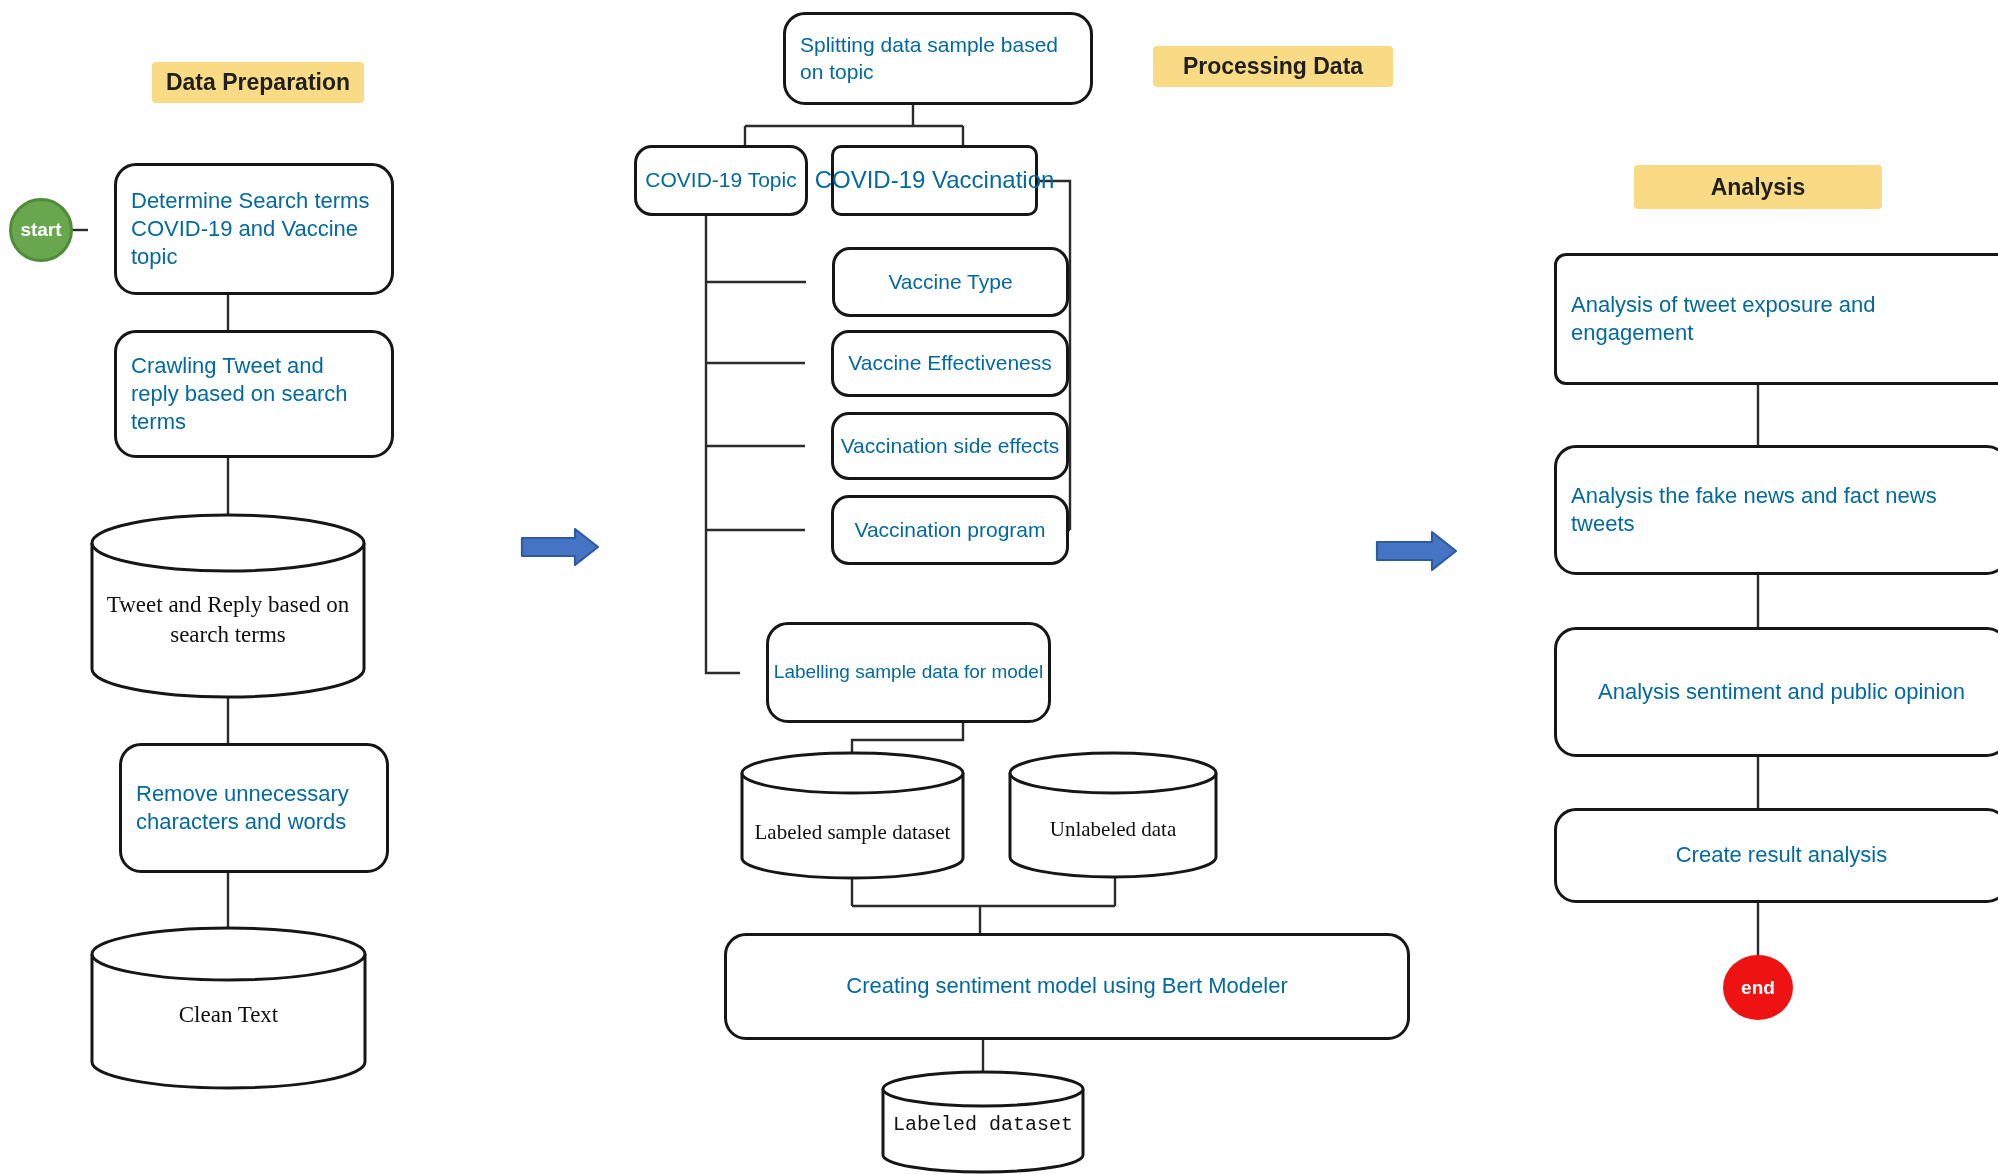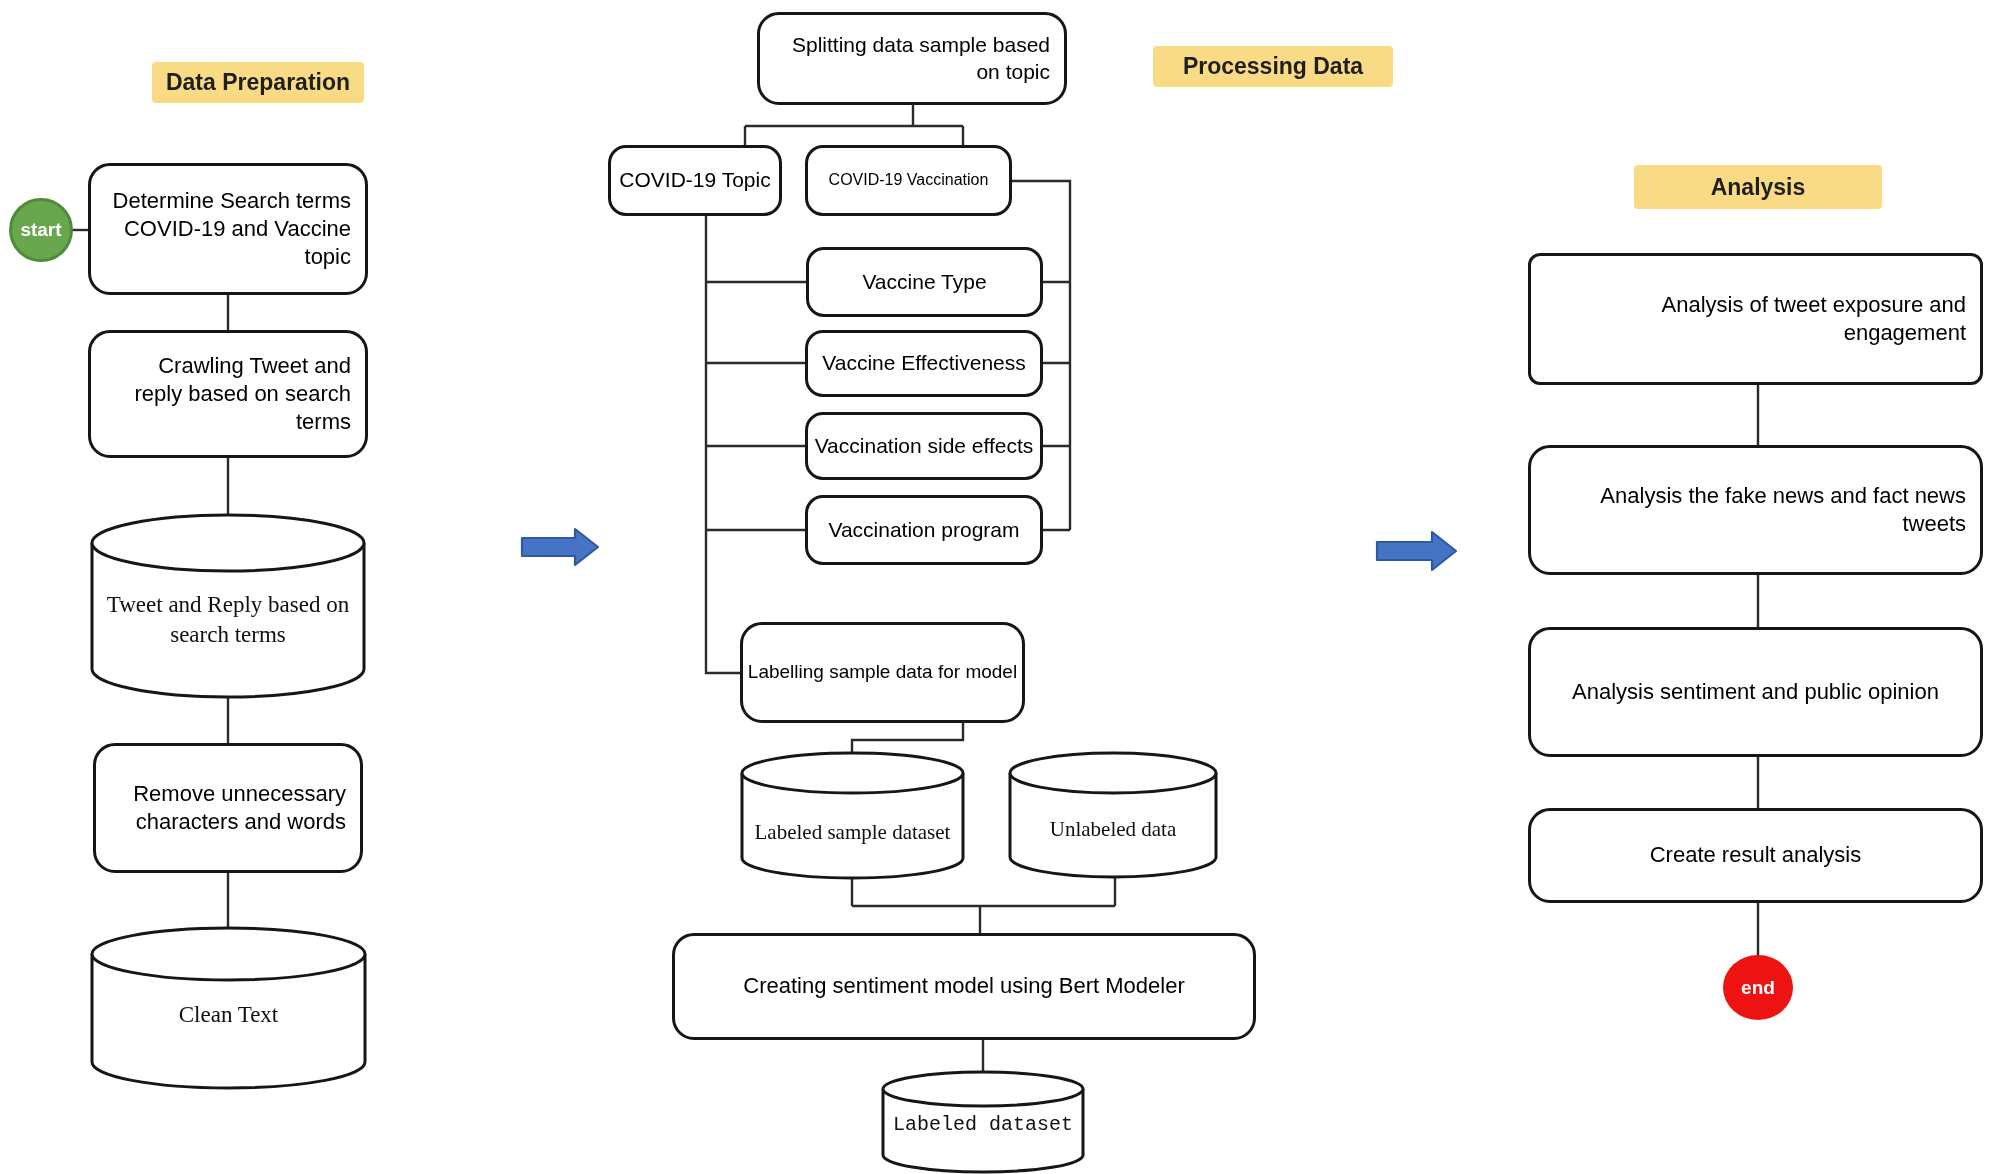--- a/index.html
+++ b/index.html
@@ -3,23 +3,23 @@
 <meta charset="utf-8">
 <style>
   html,body{margin:0;padding:0;background:#ffffff;}
   .canvas{
     position:relative;width:1998px;height:1174px;background:#ffffff;
     font-family:"Liberation Sans",sans-serif;overflow:hidden;
   }
   svg.layer{position:absolute;left:0;top:0;width:1998px;height:1174px;}
   .node{
     position:absolute;box-sizing:border-box;
-    display:flex;align-items:center;justify-content:center;text-align:right;
+    display:flex;align-items:center;justify-content:center;text-align:left;
     border:3px solid #161616;border-radius:22px;background:#ffffff;
-    color:#000000;font-size:22px;line-height:1.28;padding:4px 14px;
+    color:#0369a1;font-size:22px;line-height:1.28;padding:4px 14px;margin-left:26px;
   }
   .one-line{white-space:nowrap;padding:4px 2px;}
   .seclabel{
     position:absolute;box-sizing:border-box;
     display:flex;align-items:center;justify-content:center;text-align:center;
     background:#fadb85;color:#1f1f1f;font-weight:700;font-size:23px;border-radius:4px;
   }
   .terminator{
     position:absolute;box-sizing:border-box;border-radius:50%;
     display:flex;align-items:center;justify-content:center;
@@ -100,29 +100,29 @@
   <div class="terminator terminator--end" style="left:1723px;top:955px;width:70px;height:65px;">end</div>
 
   <div class="node" style="left:88px;top:163px;width:280px;height:132px;">Determine Search terms COVID-19 and Vaccine topic</div>
   <div class="node" style="left:88px;top:330px;width:280px;height:128px;">Crawling Tweet and reply based on search terms</div>
   <div class="cyltext" style="left:100px;top:565px;width:256px;height:110px;">Tweet and Reply based on search terms</div>
   <div class="node" style="left:93px;top:743px;width:270px;height:130px;">Remove unnecessary characters and words</div>
   <div class="cyltext" style="left:100px;top:975px;width:257px;height:80px;">Clean Text</div>
 
   <div class="node" style="left:757px;top:12px;width:310px;height:93px;font-size:21px;">Splitting data sample based on topic</div>
   <div class="node one-line" style="left:608px;top:145px;width:174px;height:71px;font-size:21px;border-radius:18px;">COVID-19 Topic</div>
-  <div class="node one-line" style="left:805px;top:145px;width:207px;height:71px;font-size:16px;border-radius:18px;">COVID-19 Vaccination</div>
+  <div class="node one-line" style="left:805px;top:145px;width:207px;height:71px;font-size:24px;border-radius:10px;">COVID-19 Vaccination</div>
   <div class="node one-line" style="left:806px;top:247px;width:237px;height:70px;font-size:21px;border-radius:18px;">Vaccine Type</div>
   <div class="node one-line" style="left:805px;top:330px;width:238px;height:67px;font-size:21px;border-radius:18px;">Vaccine Effectiveness</div>
   <div class="node one-line" style="left:805px;top:412px;width:238px;height:68px;font-size:21px;border-radius:18px;">Vaccination side effects</div>
   <div class="node one-line" style="left:805px;top:495px;width:238px;height:70px;font-size:21px;border-radius:18px;">Vaccination program</div>
   <div class="node one-line" style="left:740px;top:622px;width:285px;height:101px;font-size:19px;">Labelling sample data for model</div>
   <div class="cyltext" style="left:750px;top:795px;width:205px;height:75px;font-size:21px;">Labeled sample dataset</div>
   <div class="cyltext" style="left:1018px;top:800px;width:190px;height:60px;font-size:21px;">Unlabeled data</div>
-  <div class="node one-line" style="left:672px;top:933px;width:584px;height:107px;">Creating sentiment model using Bert Modeler</div>
+  <div class="node one-line" style="left:698px;top:933px;width:686px;height:107px;">Creating sentiment model using Bert Modeler</div>
   <div class="cyltext" style="left:891px;top:1100px;width:184px;height:50px;font-size:20px;font-family:Liberation Mono, monospace;">Labeled dataset</div>
 
   <div class="node" style="left:1528px;top:253px;width:455px;height:132px;border-radius:12px;">Analysis of tweet exposure and engagement</div>
   <div class="node" style="left:1528px;top:445px;width:455px;height:130px;">Analysis the fake news and fact news tweets</div>
   <div class="node" style="left:1528px;top:627px;width:455px;height:130px;">Analysis sentiment and public opinion</div>
   <div class="node" style="left:1528px;top:808px;width:455px;height:95px;">Create result analysis</div>
 
 </div>
 
 </body></html>

